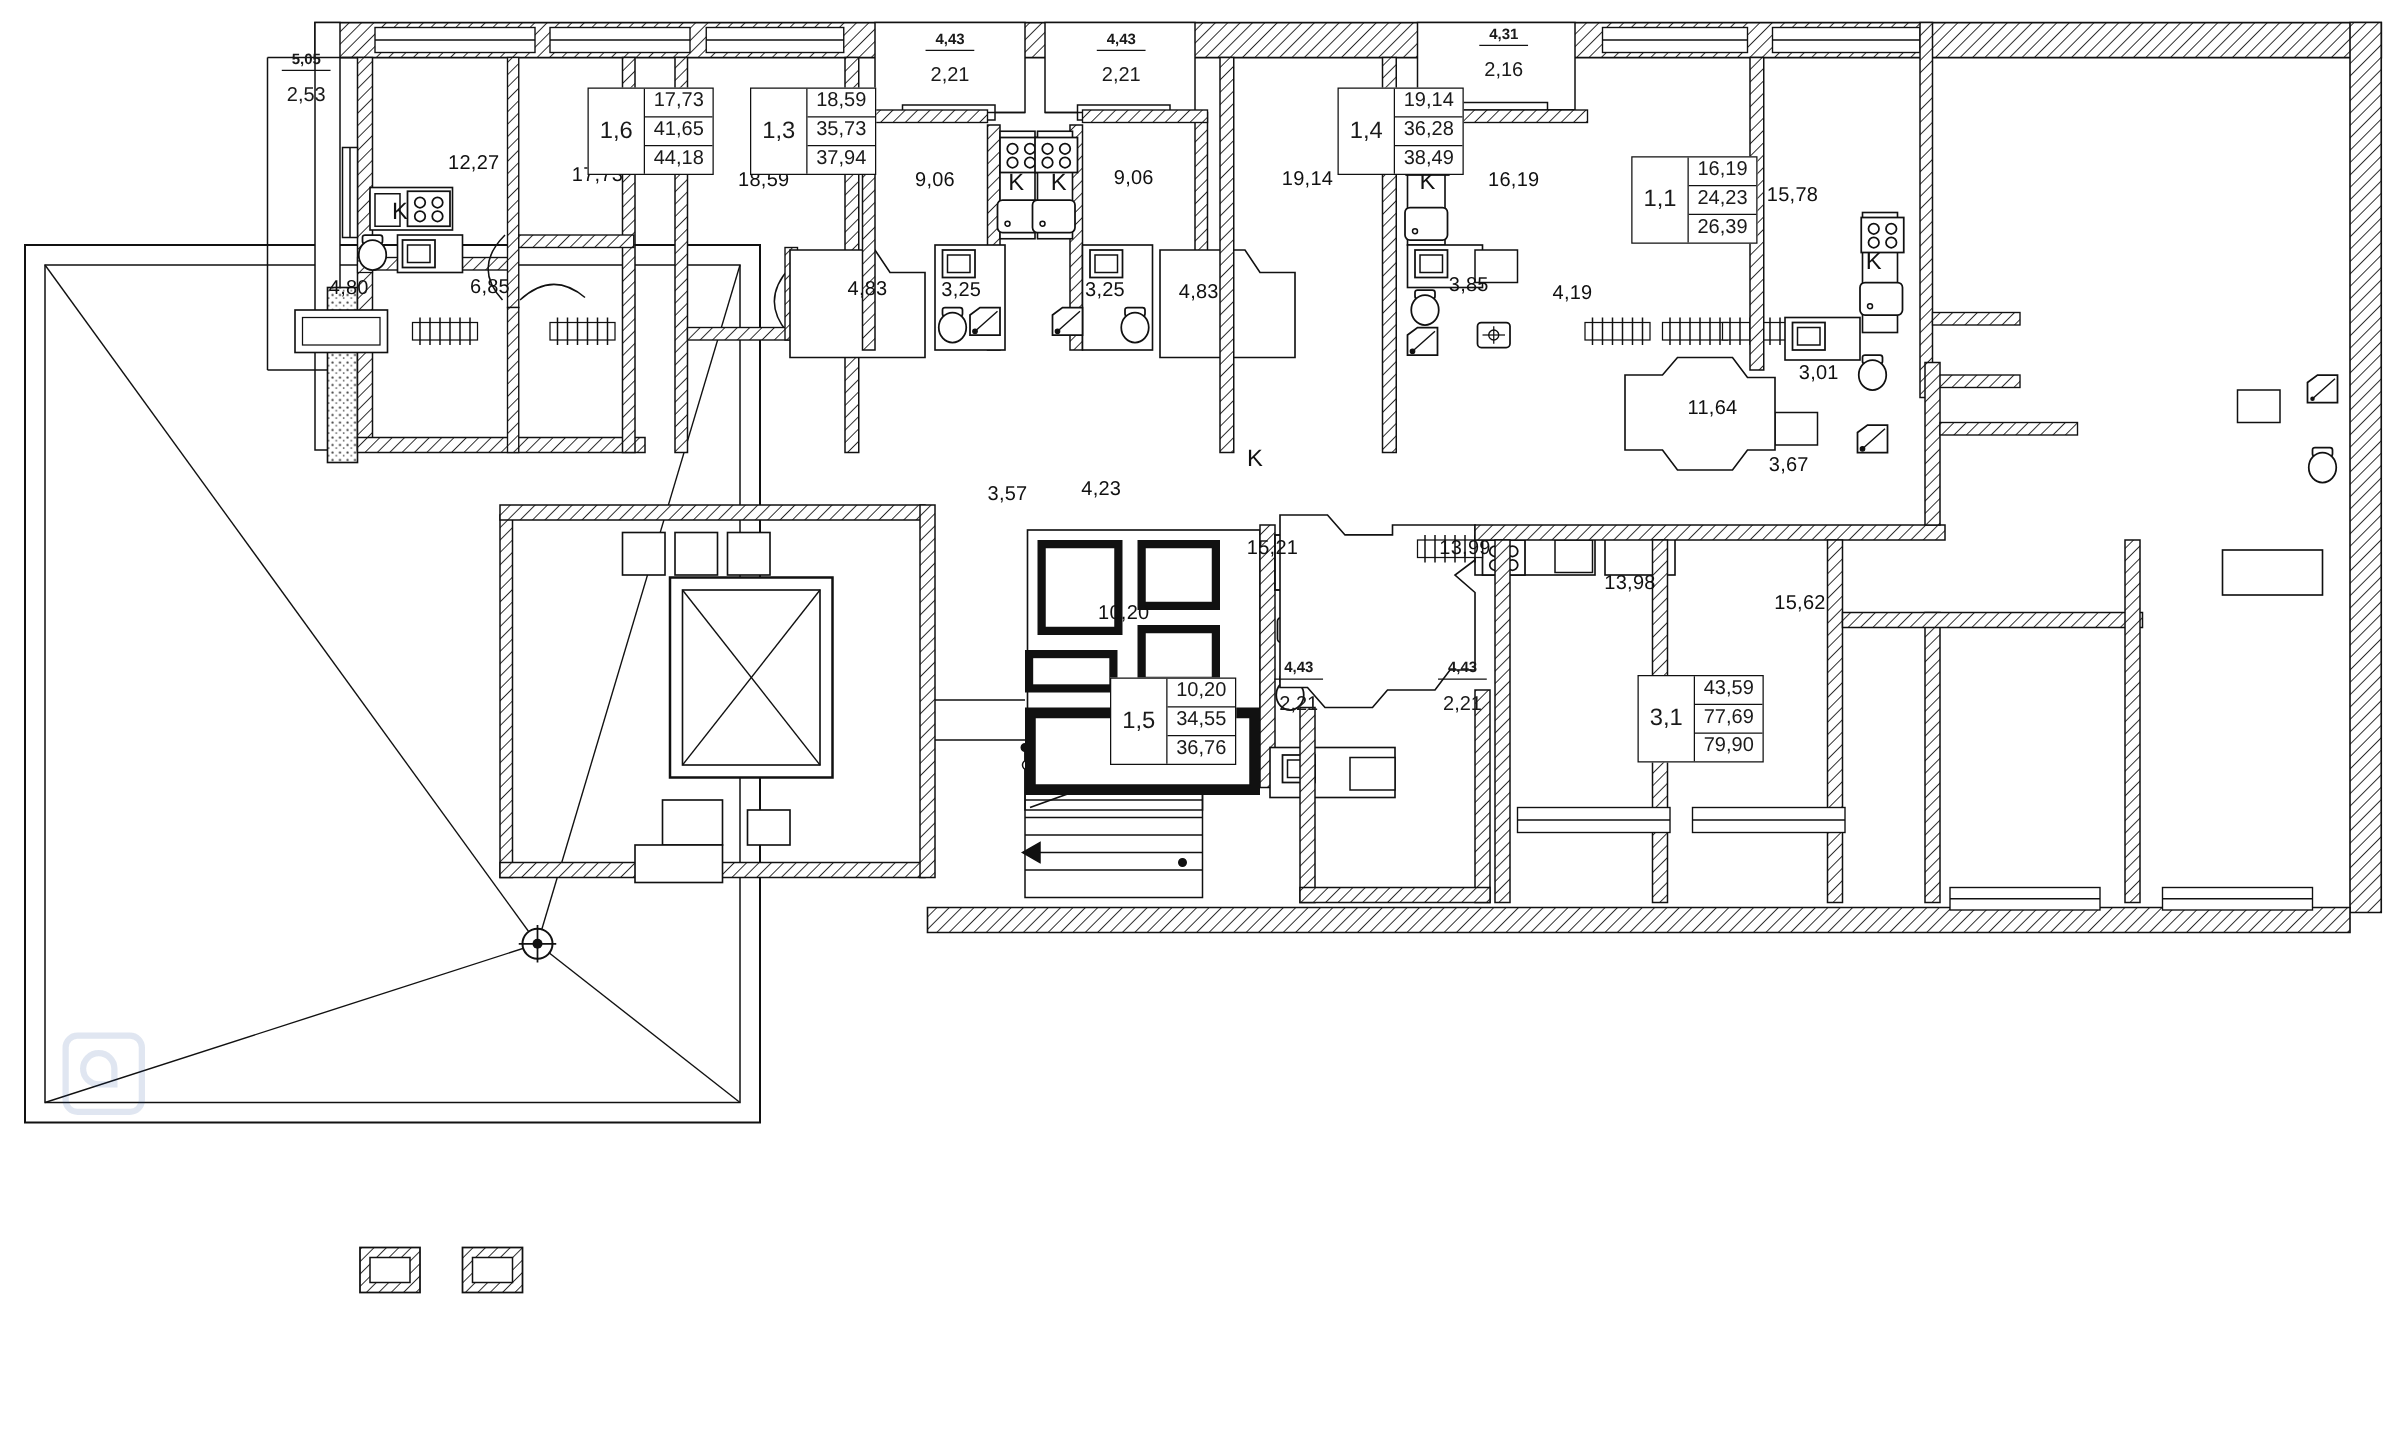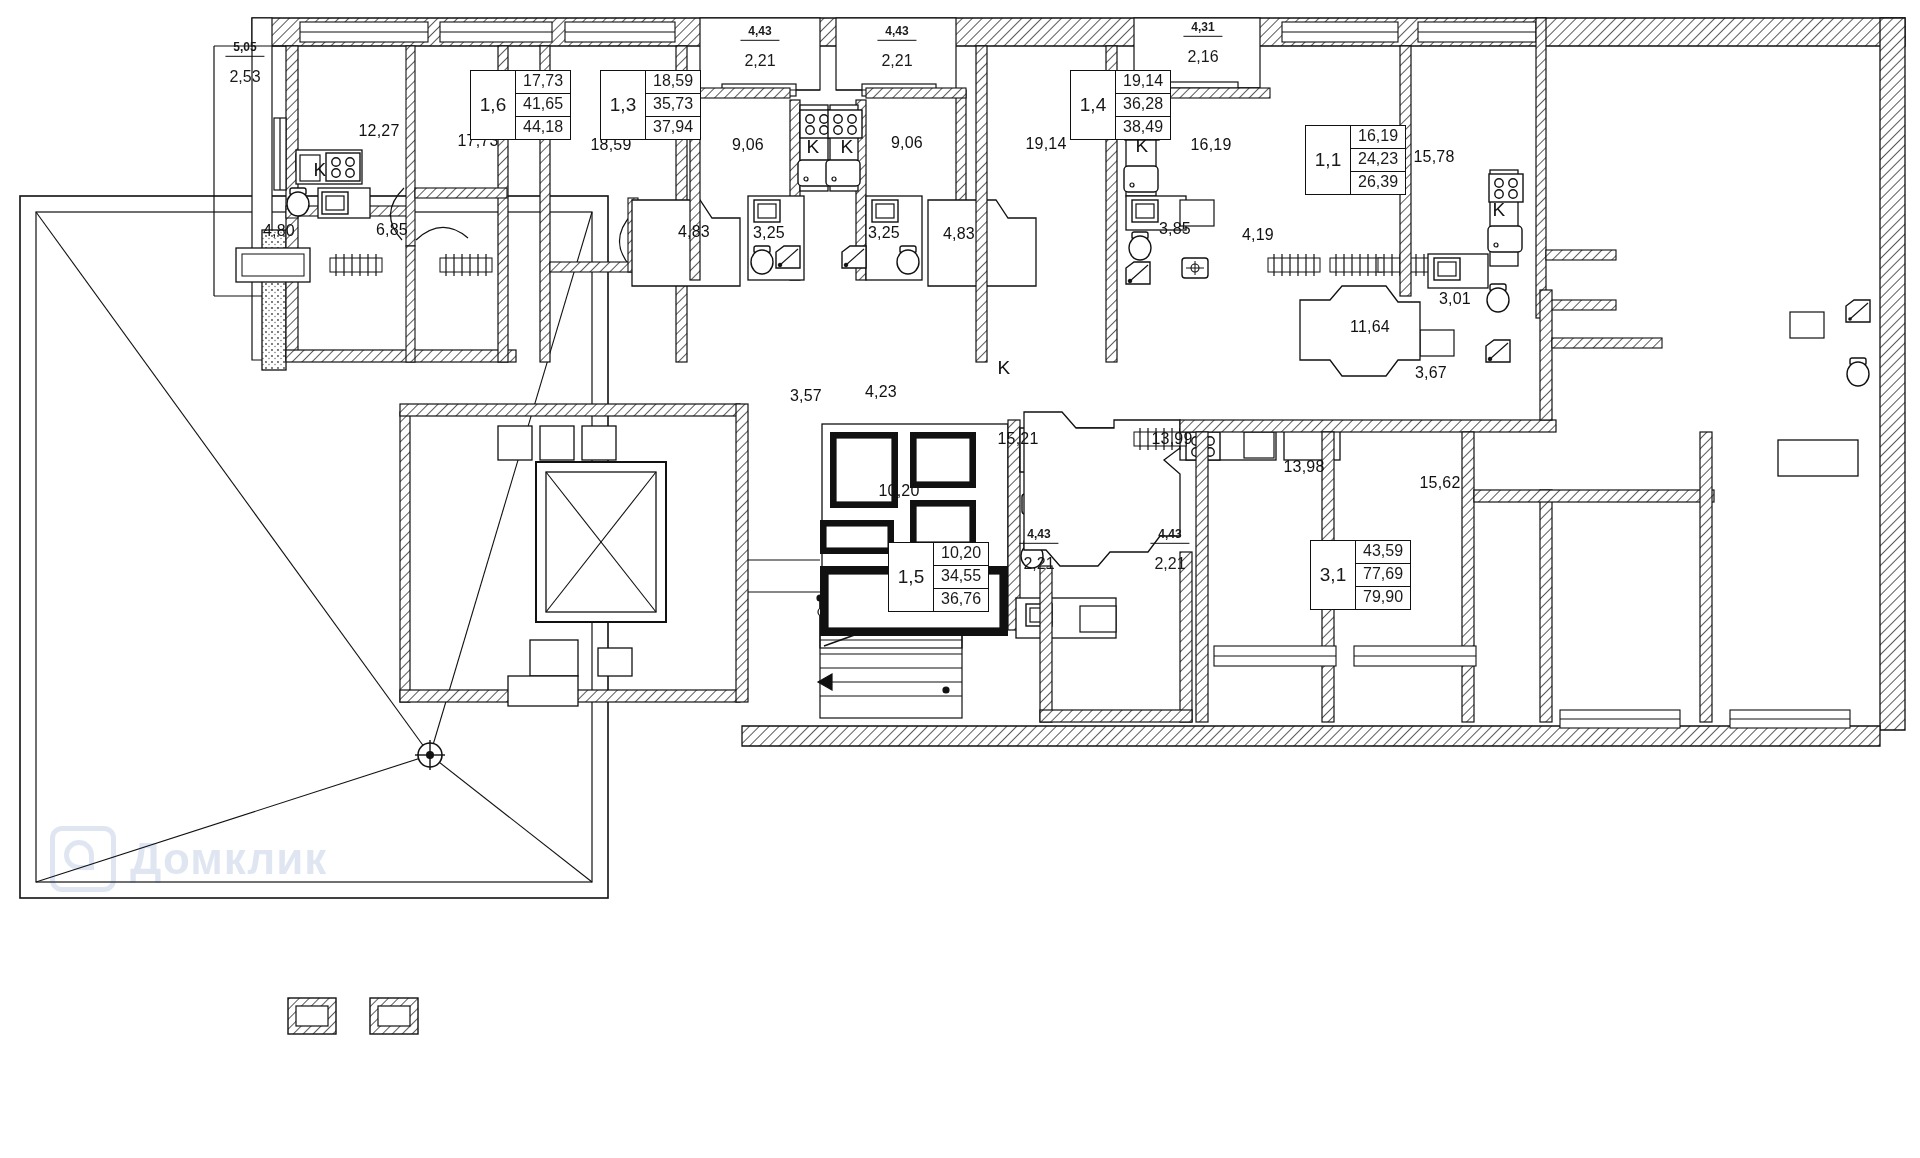--- a/index.html
+++ b/index.html
@@ -490,14 +490,13 @@
       <div class="nums">
         <div>43,59</div>
         <div>77,69</div>
         <div>79,90</div>
       </div>
     </div>
   </div>
 
 <div id="wm">
   <div class="mark"></div>
-  <div class="wt">Домклик</div>
 </div>
 
 </body></html>

